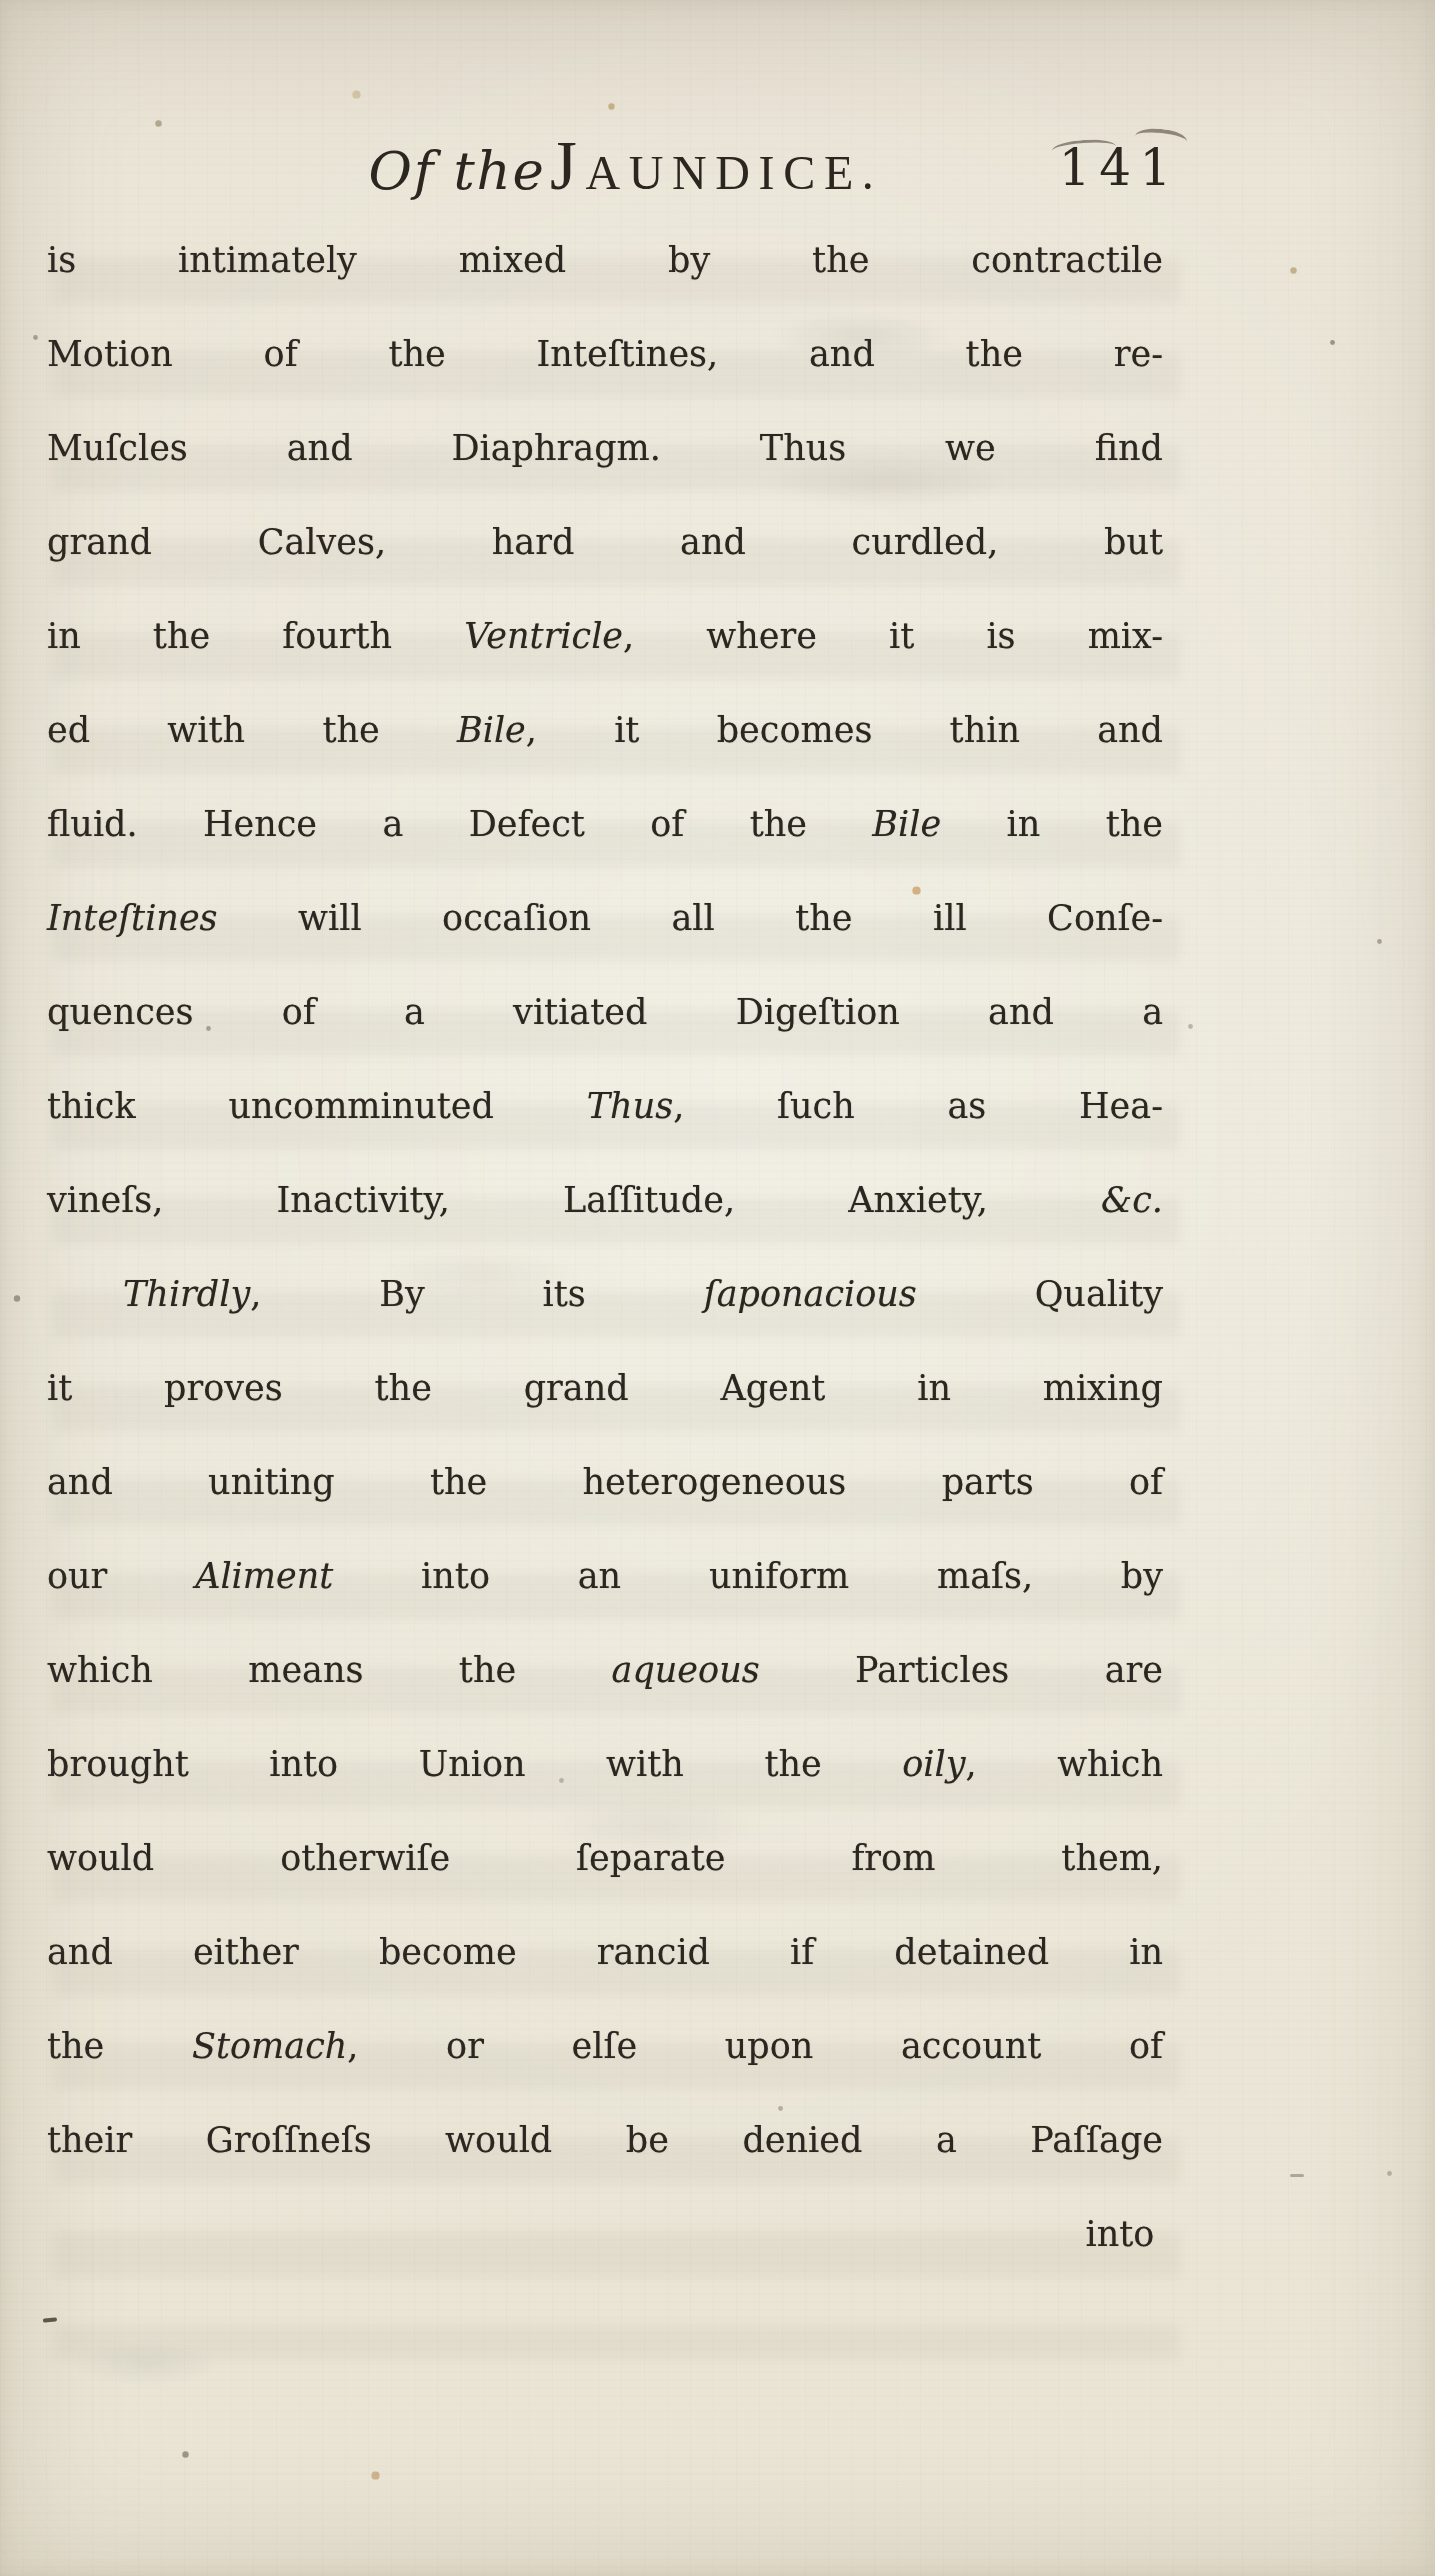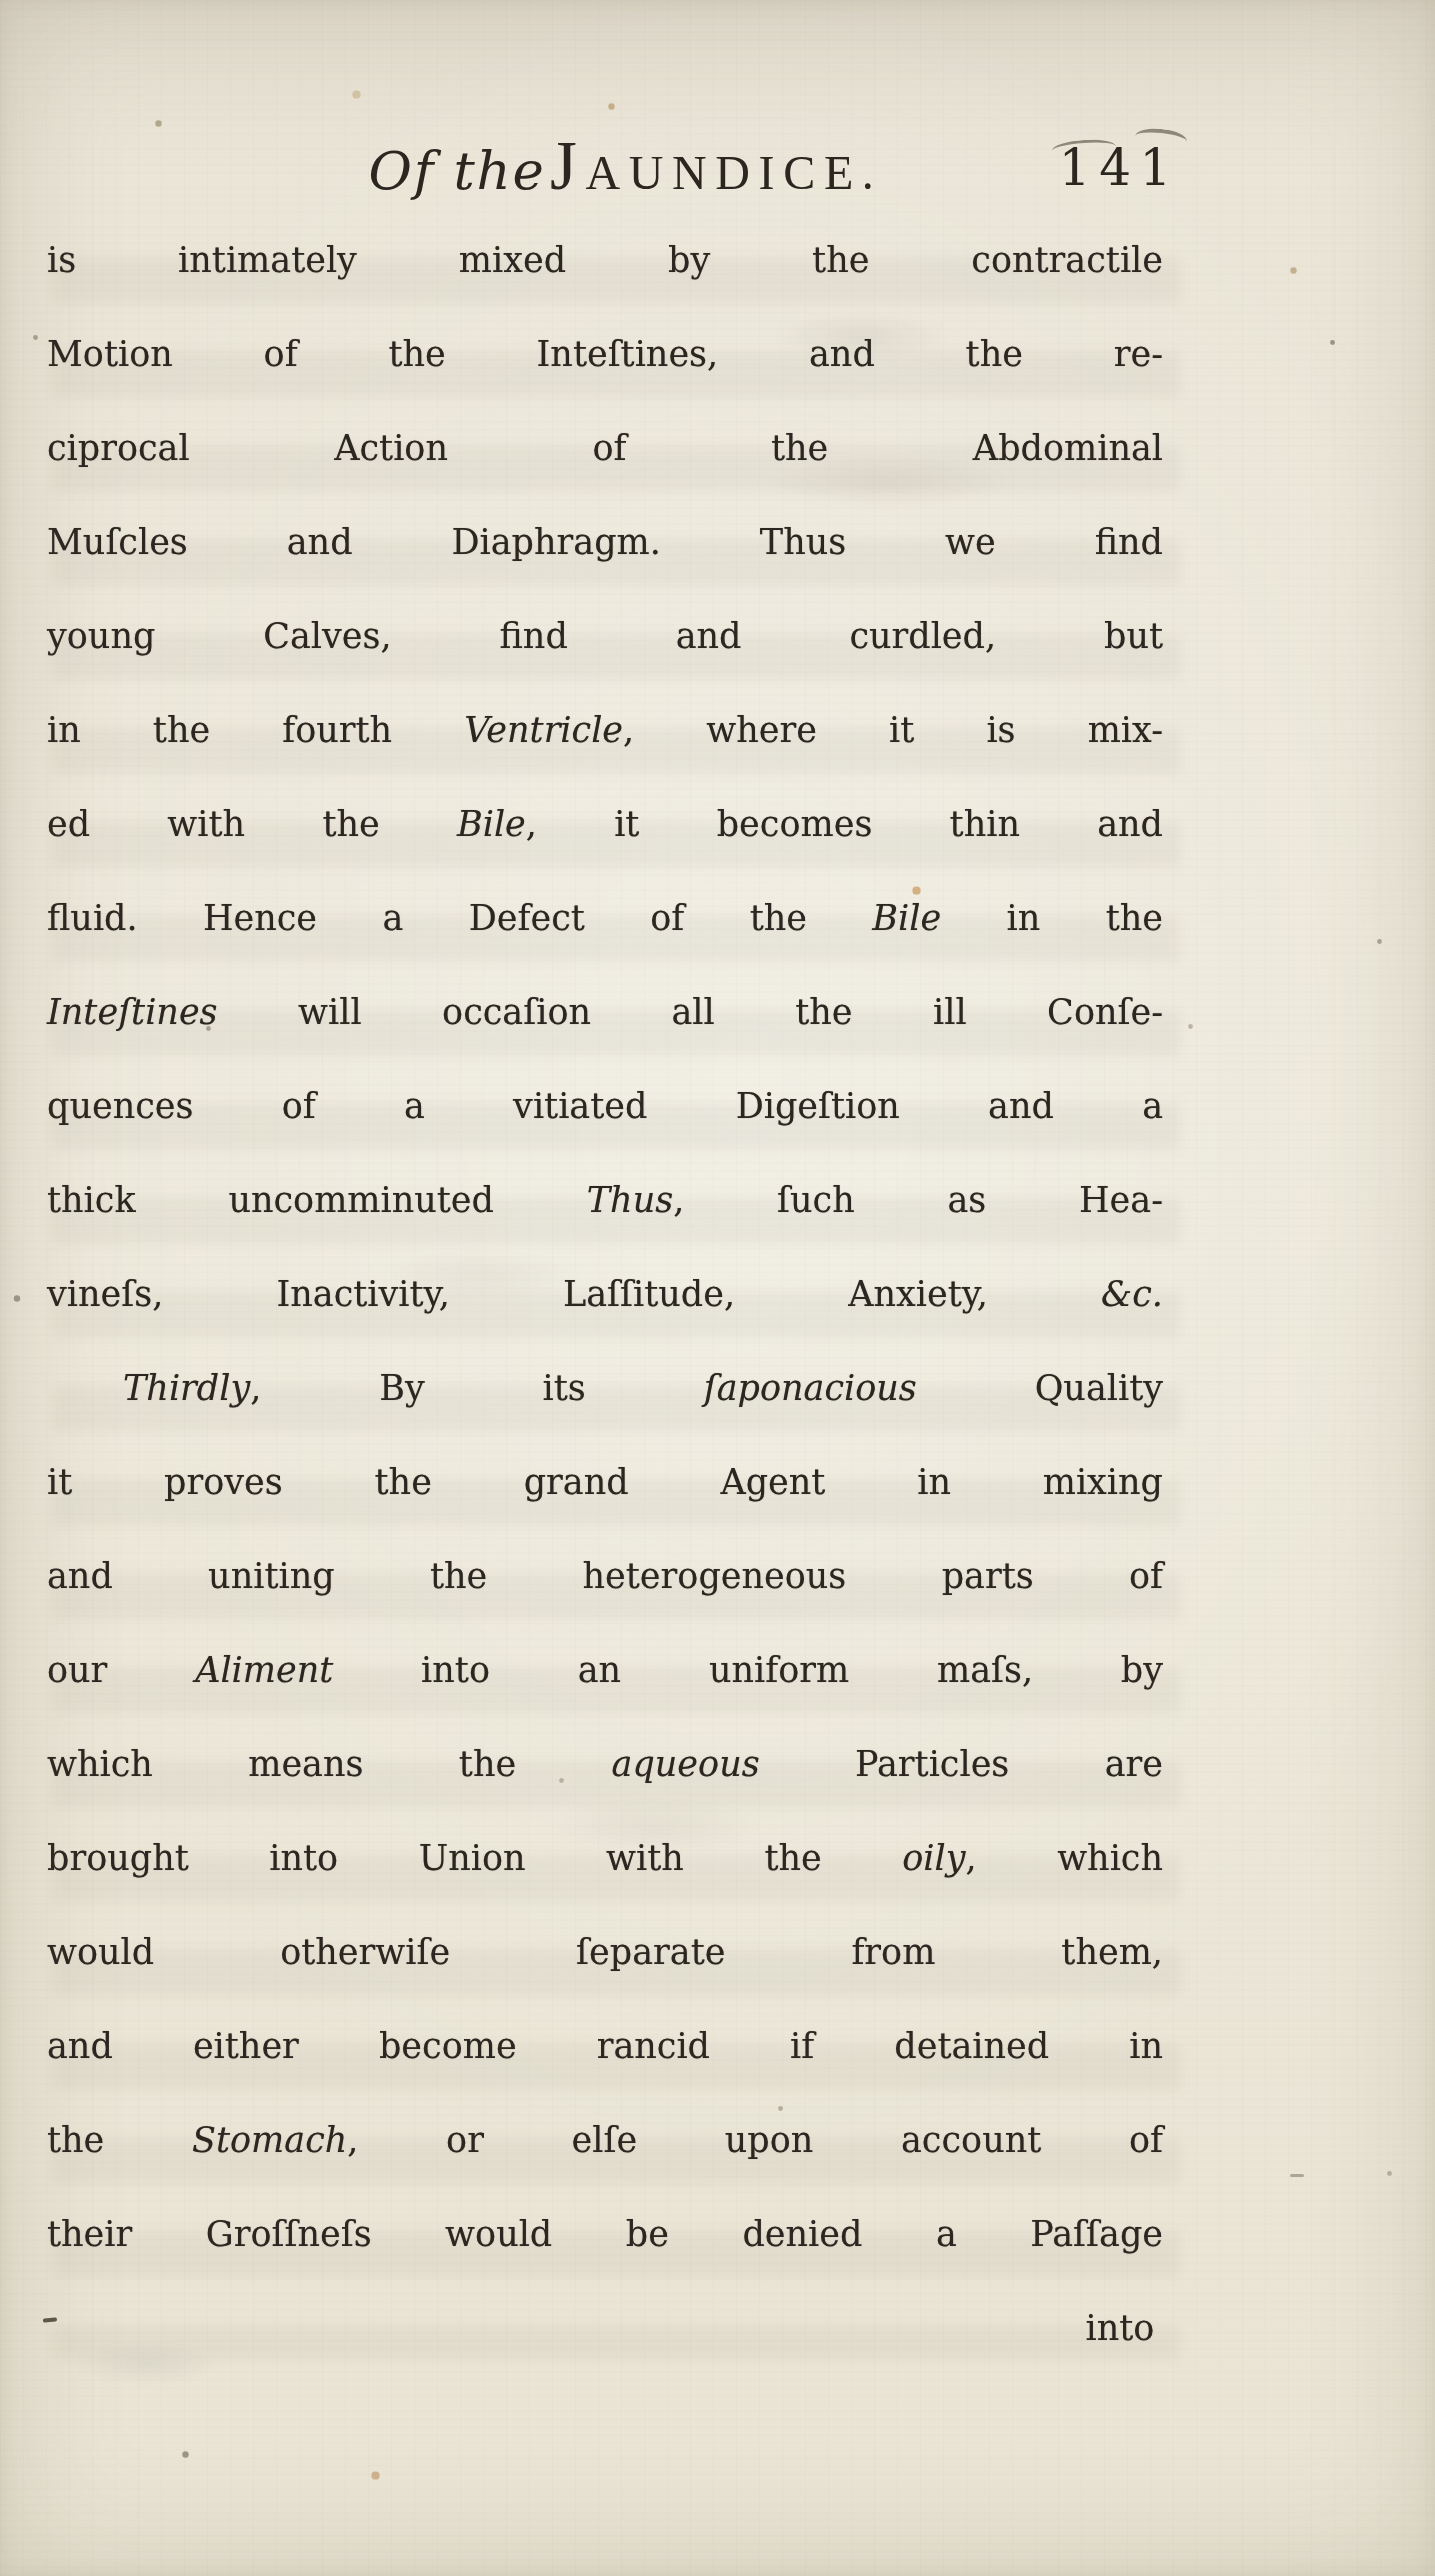--- a/index.html
+++ b/index.html
@@ -85,23 +85,22 @@
   <div class="header-title">
     <span class="prefix">Of the</span>
     <span class="caps">JAUNDICE.</span>
   </div>
   <span class="pagenum">141</span>
 </div>
 
 <div class="text">
     <div class="line"><span>is intimately mixed by the contractile</span></div>
     <div class="line"><span>Motion of the Inteſtines, and the re-</span></div>
-    <div class="line"><span>ciprocal Action of the Abdominal</span></div>
     <div class="line"><span>Muſcles and Diaphragm. Thus we find</span></div>
-    <div class="line"><span>young Calves, find and curdled, but</span></div>
+    <div class="line"><span>grand Calves, hard and curdled, but</span></div>
     <div class="line"><span>in the fourth </span><span class="it">Ventricle</span><span>, where it is mix-</span></div>
     <div class="line"><span>ed with the </span><span class="it">Bile</span><span>, it becomes thin and</span></div>
     <div class="line"><span>fluid. Hence a Defect of the </span><span class="it">Bile</span><span> in the</span></div>
     <div class="line"><span class="it">Inteſtines</span><span> will occaſion all the ill Conſe-</span></div>
     <div class="line"><span>quences of a vitiated Digeſtion and a</span></div>
     <div class="line"><span>thick uncomminuted </span><span class="it">Thus</span><span>, ſuch as Hea-</span></div>
     <div class="line"><span>vineſs, Inactivity, Laſſitude, Anxiety, </span><span class="it">&amp;c.</span></div>
     <div class="line indent"><span class="it">Thirdly</span><span>, By its </span><span class="it">ſaponacious</span><span> Quality</span></div>
     <div class="line"><span>it proves the grand Agent in mixing</span></div>
     <div class="line"><span>and uniting the heterogeneous parts of</span></div>

